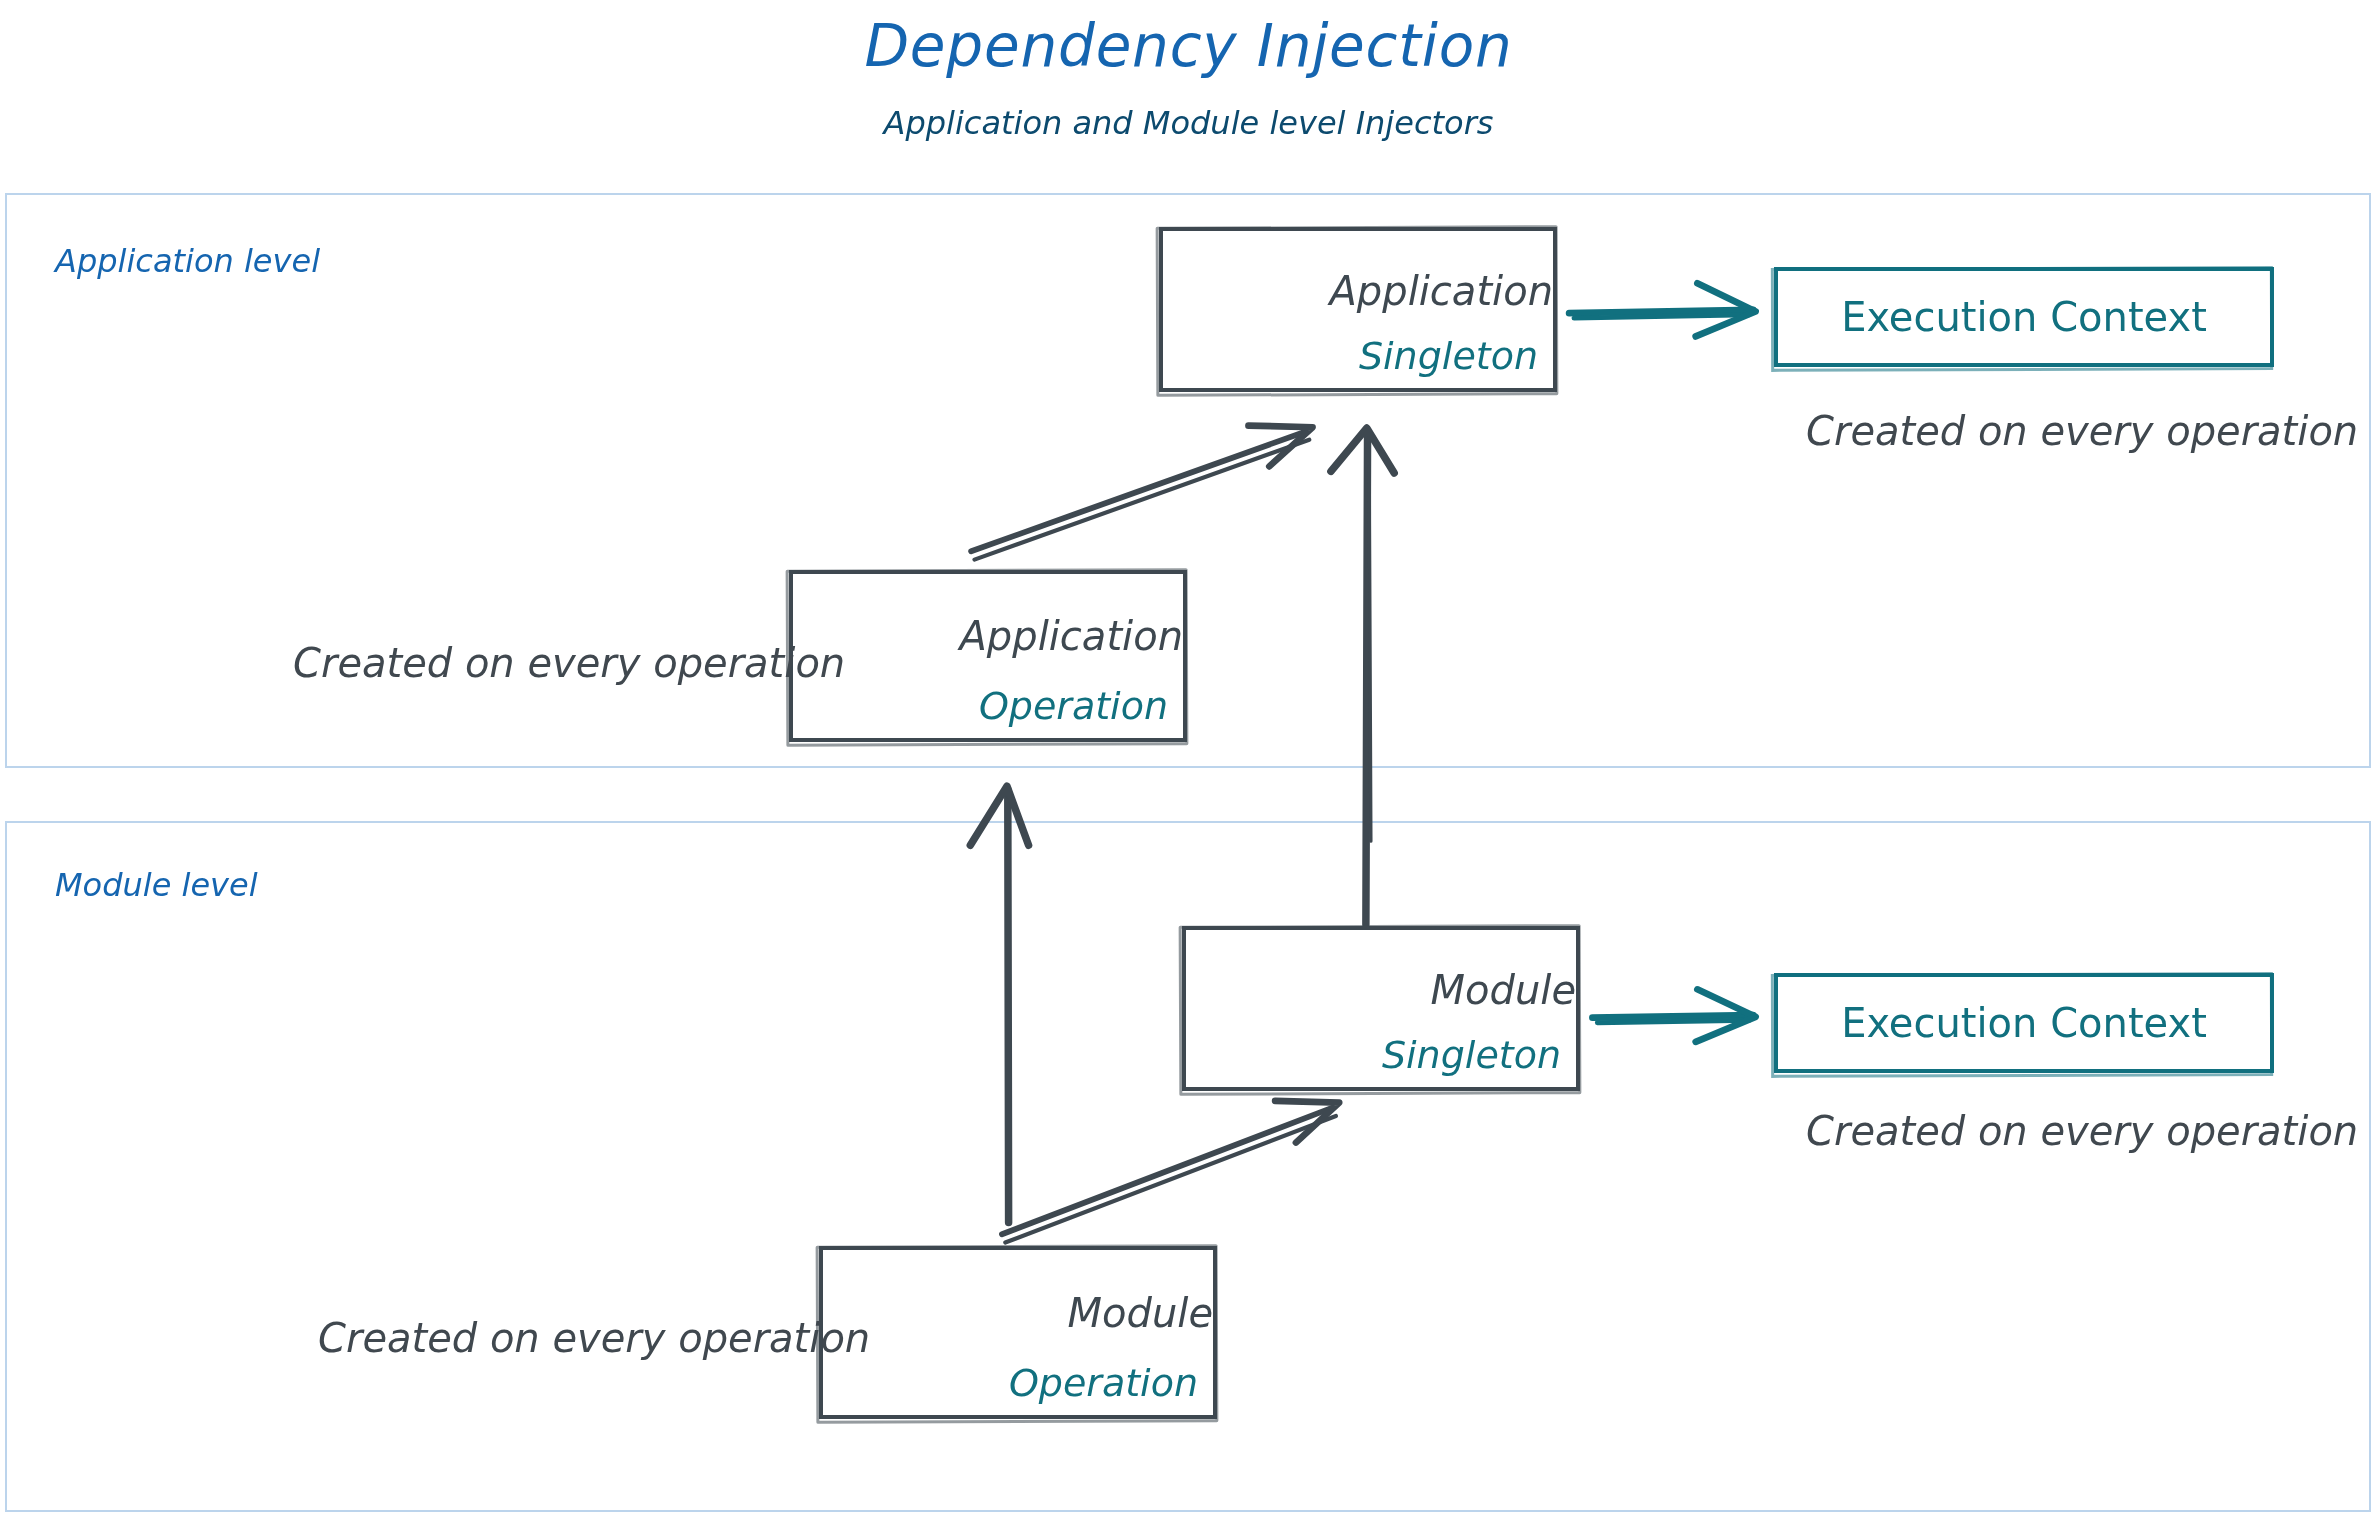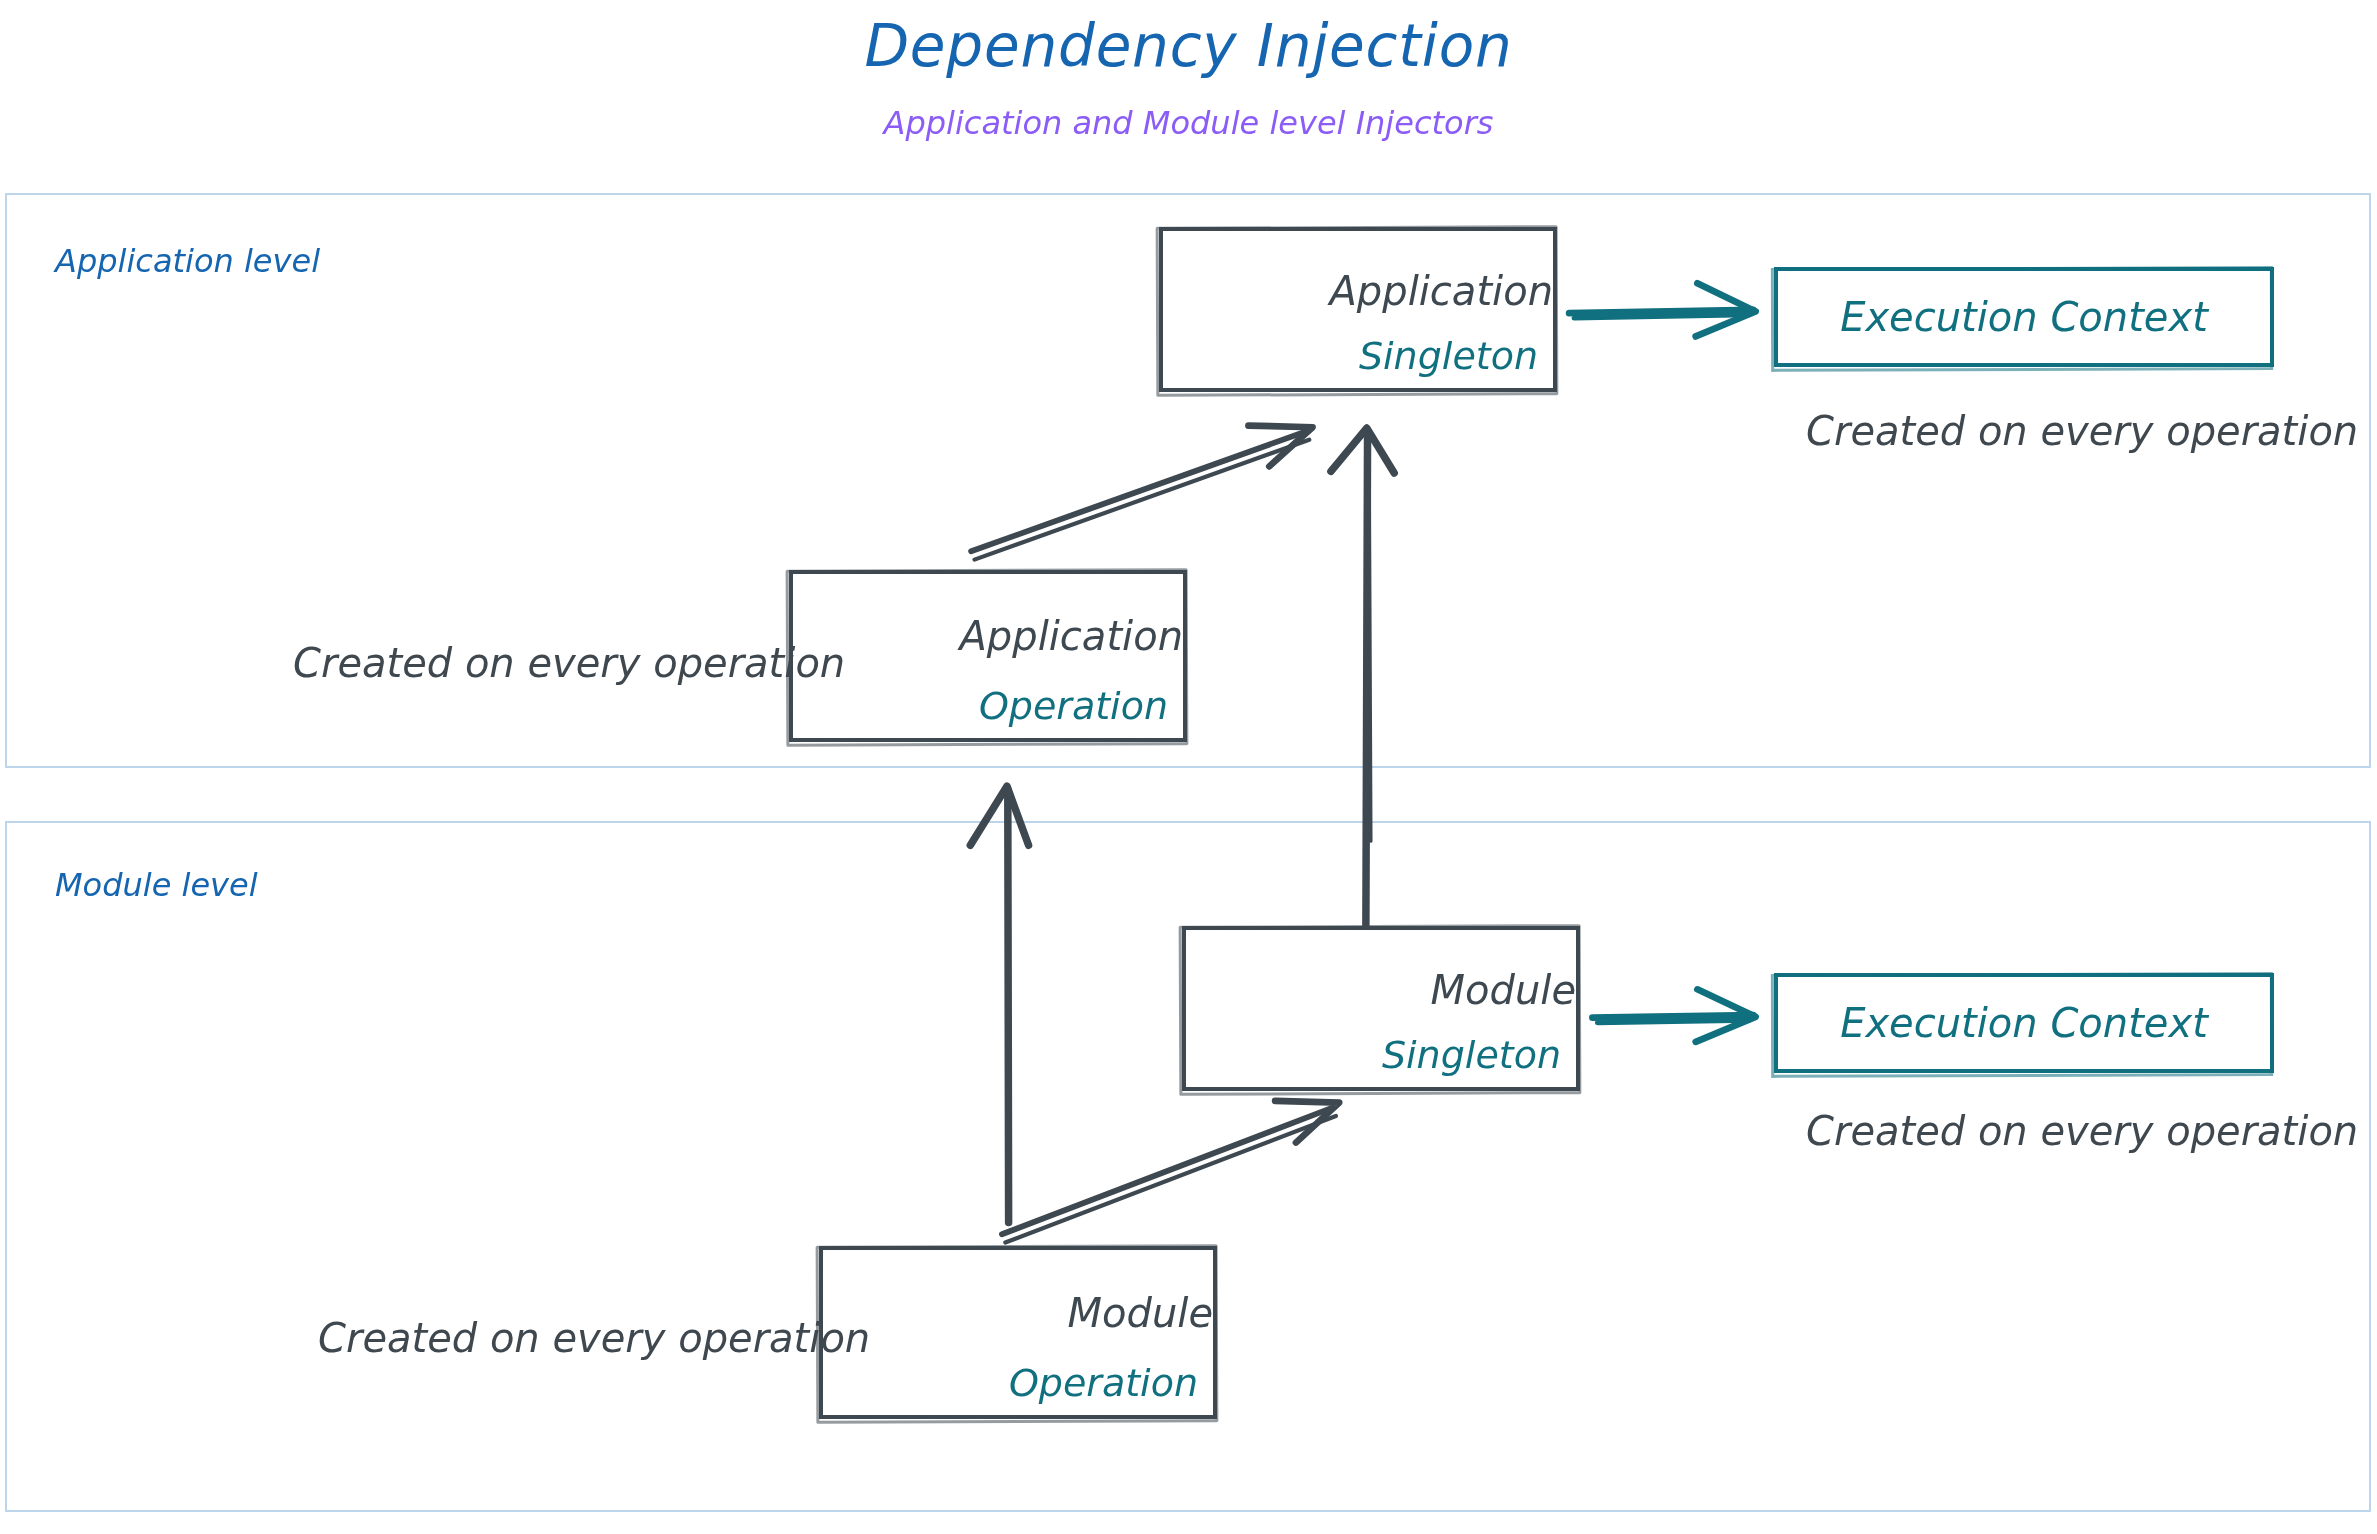--- a/index.html
+++ b/index.html
@@ -30,21 +30,21 @@
     font-style: italic;
     font-weight: 400;
   }
   .subtitle {
     position: absolute;
     left: 0;
     top: 104px;
     width: 2377px;
     text-align: center;
     font-size: 32px;
-    color: #8b5cf6;
+    color: #0c4a6e;
     font-style: italic;
   }
 
   
   .level {
     position: absolute;
     box-sizing: border-box;
     border: 2.5px solid #bcd4ec;
     background: transparent;
   }
@@ -118,21 +118,20 @@
     position: absolute;
     left: -6.7px; top: -4.2px; right: -3.3px; bottom: -7.5px;
     border: 3.3px solid #11707f;
     opacity: .55;
     pointer-events: none;
     transform: rotate(-0.2deg);
   }
   .exec-label {
     font-size: 40px;
     color: #11707f;
-    font-style: italic;
     white-space: nowrap;
   }
   #exec-application { left: 1774px; top: 267px;  width: 500px; height: 100px; }
   #exec-module      { left: 1774px; top: 973px; width: 500px; height: 100px; }
 
   
   .caption {
     position: absolute;
     font-size: 40px;
     color: #40484f;

